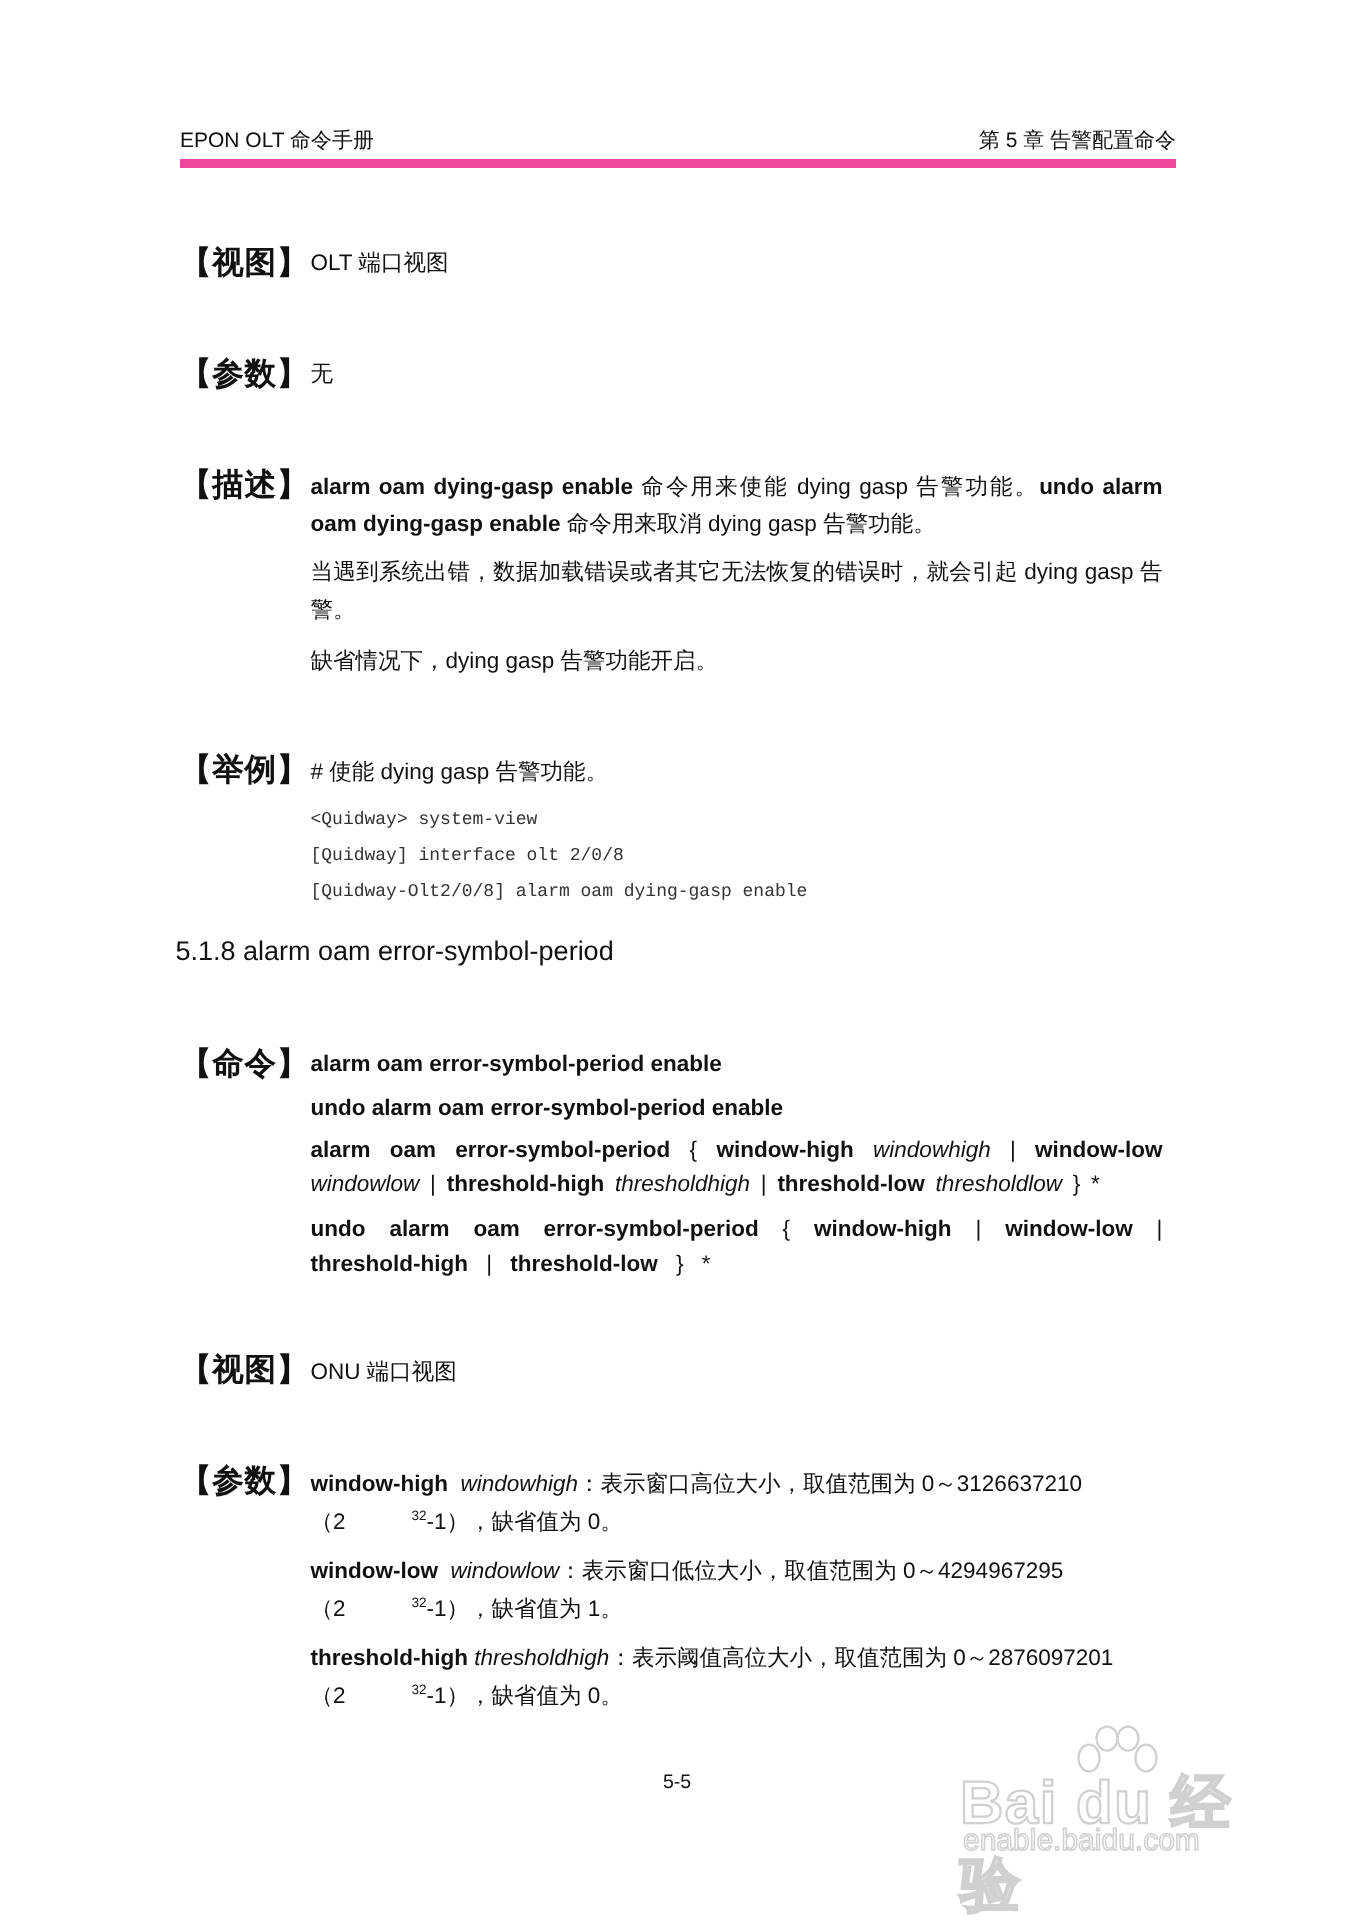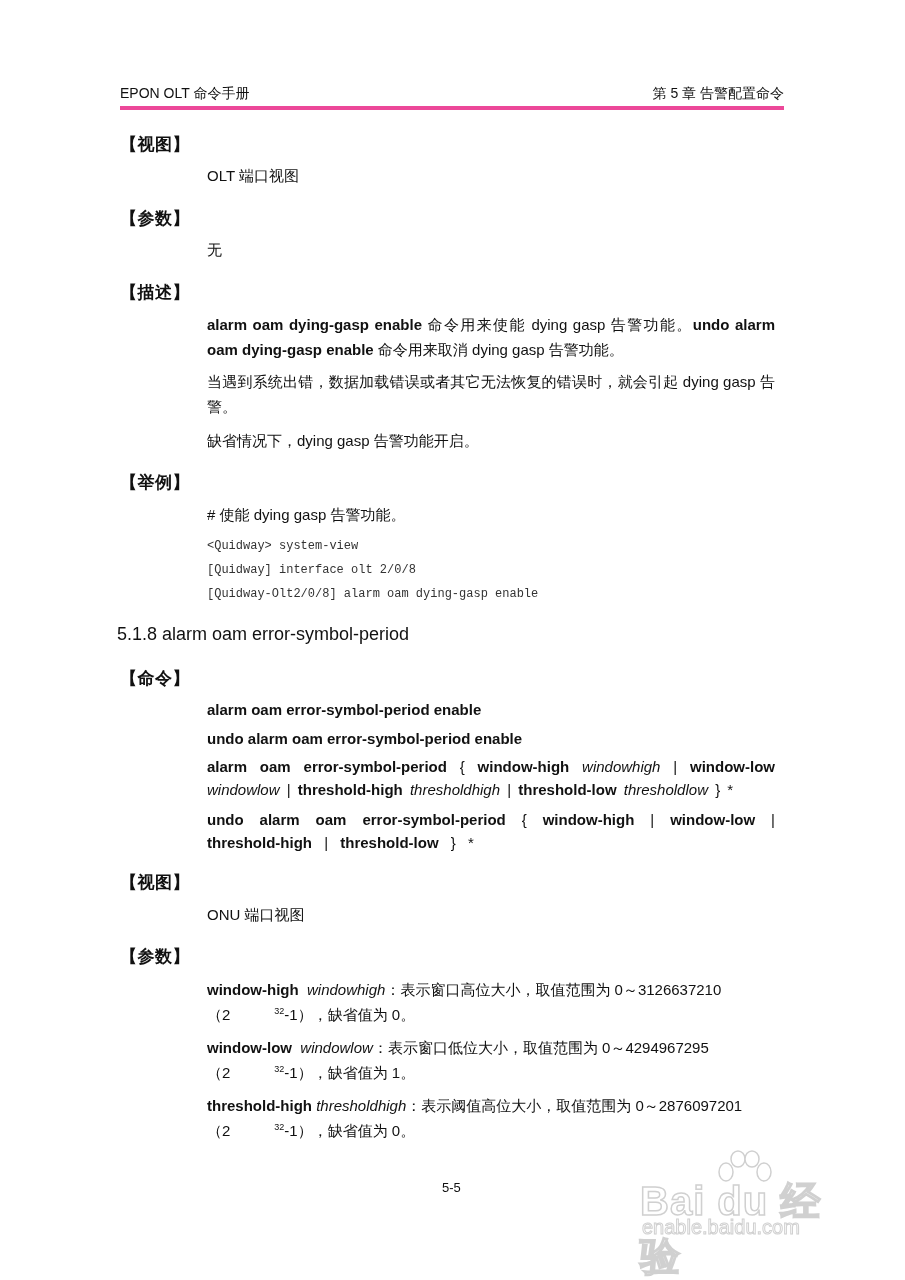--- a/index.html
+++ b/index.html
@@ -1,22 +1,22 @@
 <!DOCTYPE html>
 <html><head>
 <meta charset="utf-8">
 <style>
   html, body { margin:0; padding:0; background:#ffffff; }
   body { width:905px; height:1280px; position:relative; overflow:hidden;
          font-family:"Liberation Sans", "DejaVu Sans", sans-serif; color:#111; }
   .header { position:absolute; left:120px; top:86px; width:664px; height:20px;
-            border-bottom:4px solid #ec4899; font-size:14px; }
+            border-bottom:6px solid #ec4899; font-size:14px; }
   .header .left { position:absolute; left:0; bottom:3px; }
   .header .right { position:absolute; right:0; bottom:3px;margin-left:40px; }
-  .label { position:absolute; left:120px; font-size:17px; font-weight:bold; letter-spacing:0.5px; }
+  .label { position:absolute; left:120px; font-size:21px; font-weight:bold; letter-spacing:0.5px;margin-top:28px; }
   .para { position:absolute; left:207px; width:568px; font-size:15px; line-height:25px; text-align:justify; }
   .para.single { line-height:20px; }
   b { font-weight:bold; }
   i { font-style:italic; }
   .code { position:absolute; left:207px; font-family:"Liberation Mono", "DejaVu Sans Mono", monospace;
           font-size:12px; color:#333; }
   .section-title { position:absolute; left:117px; top:624px; font-size:18px; }
   .page-num { position:absolute; left:442px; top:1180px; font-size:13px; }
   .watermark { position:absolute; left:640px; top:1150px; width:210px; height:100px; color:#ddd; }
   .wm-text1 { position:absolute; left:0; top:24px; font-size:40px; font-weight:bold; color:#fff;

